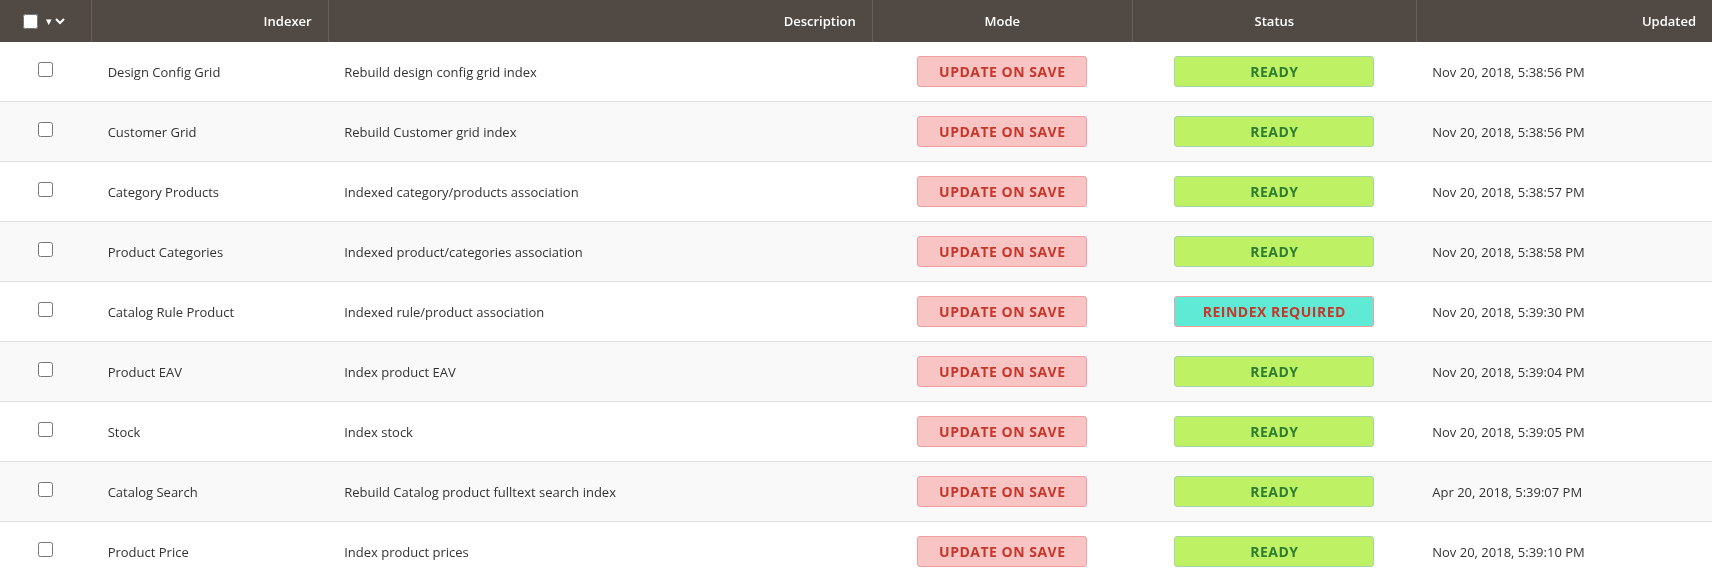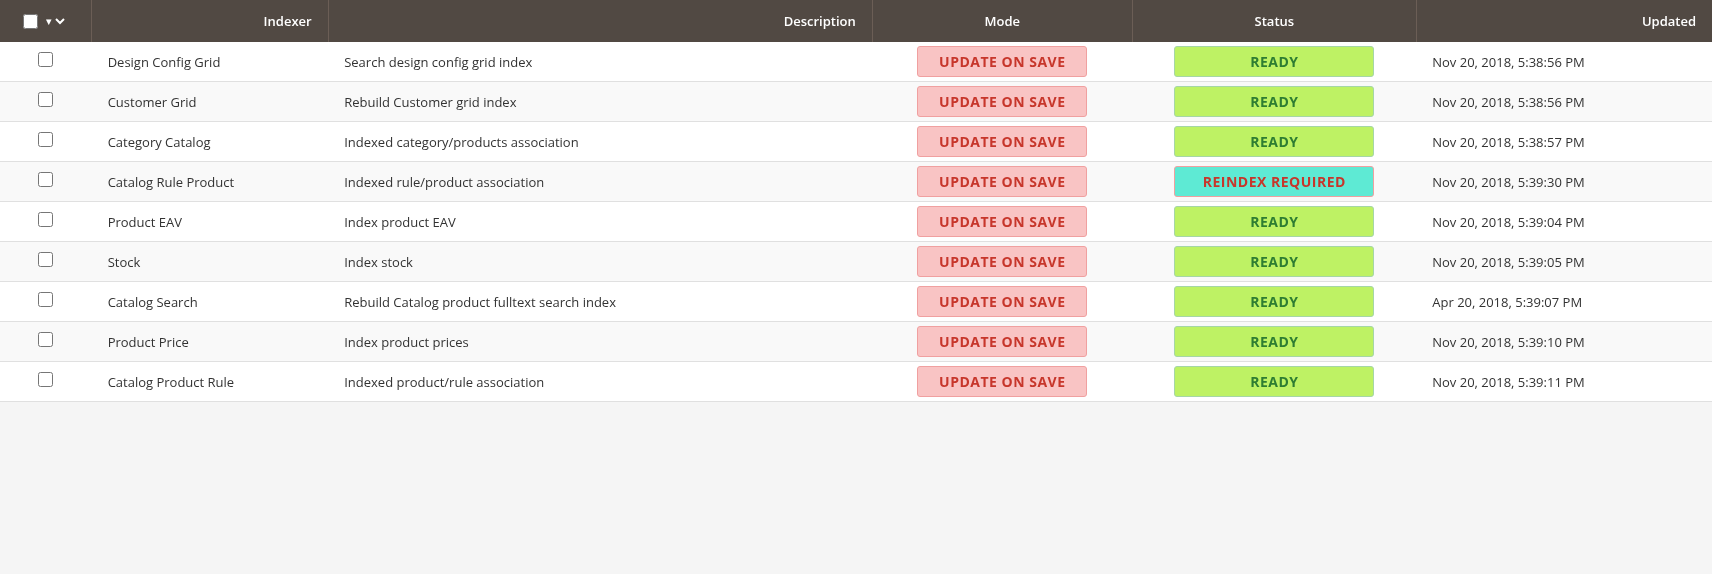--- a/index.html
+++ b/index.html
@@ -75,21 +75,21 @@
 
     tbody tr:nth-child(odd) {
       background: #fff;
     }
 
     tbody tr:nth-child(even) {
       background: #f9f9f9;
     }
 
     tbody td {
-      padding: 4px 16px;
+      padding: 14px 16px;
       vertical-align: middle;
       font-size: 13px;
       color: #333;
     }
 
     tbody td.col-checkbox {
       text-align: center;
       width: 50px;
     }
 
@@ -193,40 +193,48 @@
         </th>
         <th class="col-updated">
           <span>Updated</span>
         </th>
       </tr>
     </thead>
     <tbody id="table-body">
     <tr>
           <td class="col-checkbox"><input type="checkbox" class="checkbox-input" style=""></td>
           <td>Design Config Grid</td>
-          <td>Search design config grid index</td>
+          <td>Rebuild design config grid index</td>
           <td class="col-mode"><span class="badge badge-update-on-save">UPDATE ON SAVE</span></td>
           <td class="col-status"><span class="badge badge-ready">READY</span></td>
           <td>Nov 20, 2018, 5:38:56 PM</td>
         </tr>
         <tr>
           <td class="col-checkbox"><input type="checkbox" class="checkbox-input" style=""></td>
           <td>Customer Grid</td>
           <td>Rebuild Customer grid index</td>
           <td class="col-mode"><span class="badge badge-update-on-save">UPDATE ON SAVE</span></td>
           <td class="col-status"><span class="badge badge-ready">READY</span></td>
           <td>Nov 20, 2018, 5:38:56 PM</td>
         </tr>
         <tr>
           <td class="col-checkbox"><input type="checkbox" class="checkbox-input" style=""></td>
-          <td>Category Catalog</td>
+          <td>Category Products</td>
           <td>Indexed category/products association</td>
           <td class="col-mode"><span class="badge badge-update-on-save">UPDATE ON SAVE</span></td>
           <td class="col-status"><span class="badge badge-ready">READY</span></td>
           <td>Nov 20, 2018, 5:38:57 PM</td>
+        </tr>
+        <tr>
+          <td class="col-checkbox"><input type="checkbox" class="checkbox-input" style=""></td>
+          <td>Product Categories</td>
+          <td>Indexed product/categories association</td>
+          <td class="col-mode"><span class="badge badge-update-on-save">UPDATE ON SAVE</span></td>
+          <td class="col-status"><span class="badge badge-ready">READY</span></td>
+          <td>Nov 20, 2018, 5:38:58 PM</td>
         </tr>
         <tr>
           <td class="col-checkbox"><input type="checkbox" class="checkbox-input" style=""></td>
           <td>Catalog Rule Product</td>
           <td>Indexed rule/product association</td>
           <td class="col-mode"><span class="badge badge-update-on-save">UPDATE ON SAVE</span></td>
           <td class="col-status"><span class="badge badge-reindex-required">REINDEX REQUIRED</span></td>
           <td>Nov 20, 2018, 5:39:30 PM</td>
         </tr>
         <tr>

